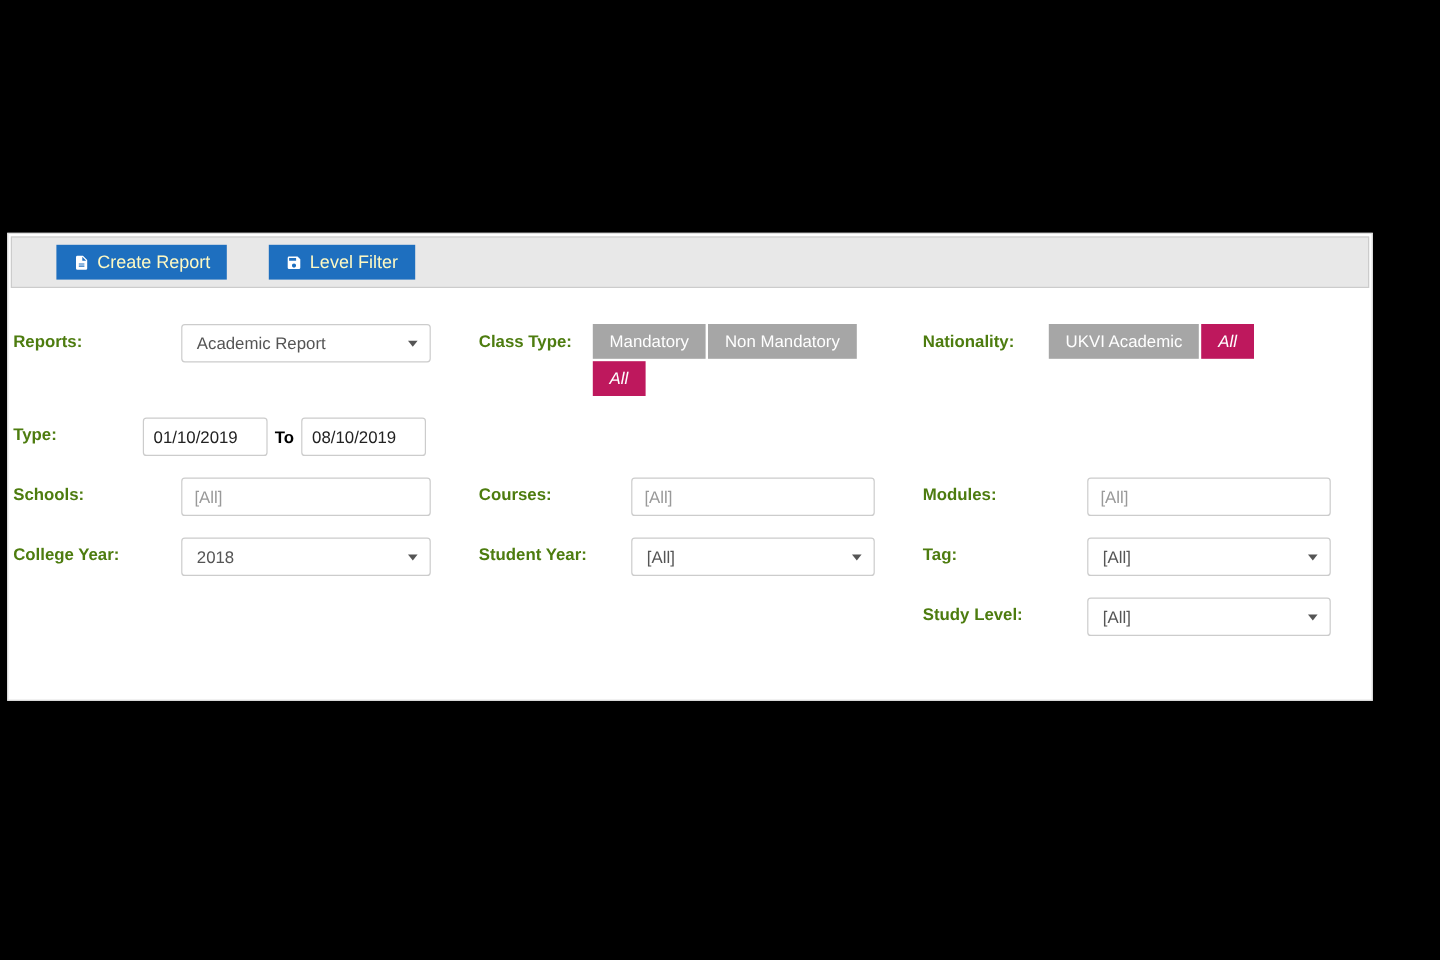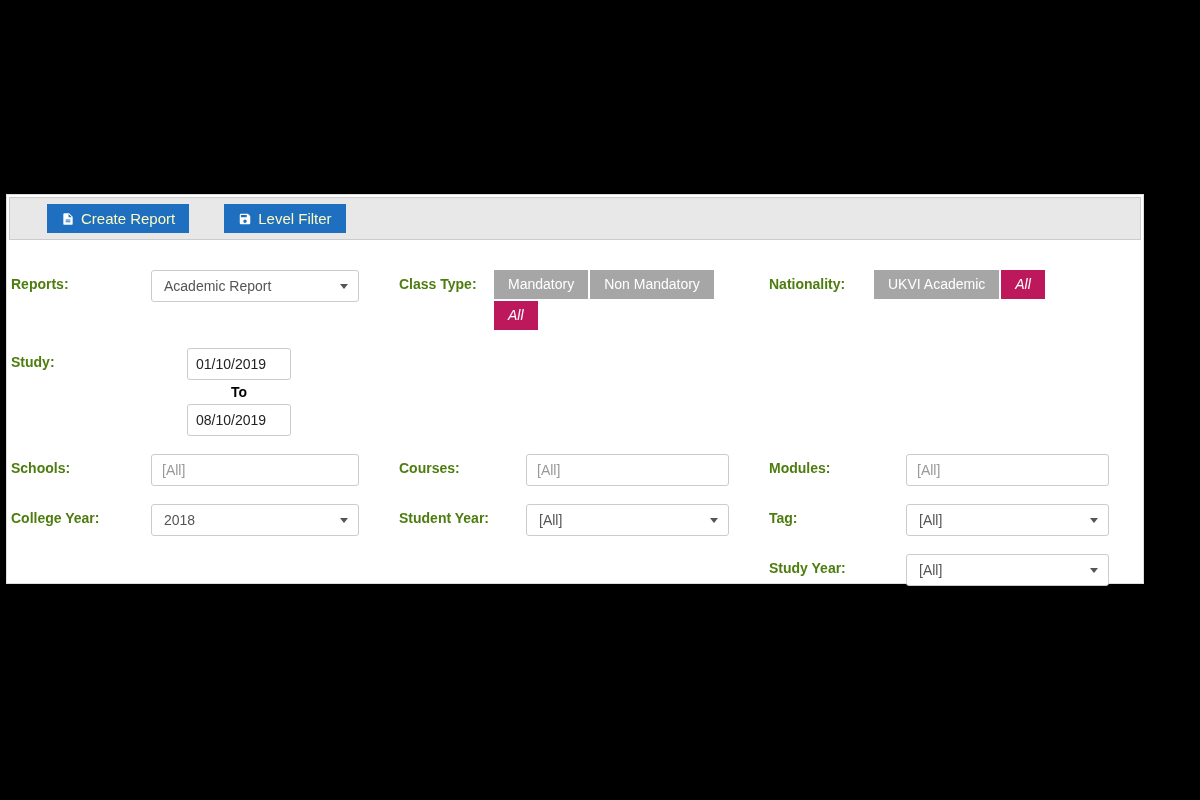--- a/index.html
+++ b/index.html
@@ -96,21 +96,20 @@
     font-size: 14px;
     display: flex;
     align-items: center;
     background: #fff;
     cursor: text;
   }
   .date-row {
     display: flex;
     align-items: center;
     gap: 4px;
-    flex-direction: column;
   }
   .date-input {
     width: 104px;
     height: 32px;
     border: 1px solid #ccc;
     border-radius: 3px;
     padding: 0 8px;
     font-size: 14px;
     color: #222;
     display: flex;
@@ -185,21 +184,21 @@
         <button class="pill active">All</button>
       </div>
     <div class="spacer"></div>
 
     <div class="lbl">Nationality:</div>
     <div class="pill-group">
         <button class="pill">UKVI Academic</button>
         <button class="pill active">All</button>
       </div>
 
-    <div class="lbl">Study:</div>
+    <div class="lbl">Type:</div>
     <div class="date-row">
       <div class="date-input">
         <span>01/10/2019</span>
       </div>
       <span class="to-text">To</span>
       <div class="date-input">
         <span>08/10/2019</span>
       </div>
     </div>
     <div class="spacer"></div>
@@ -255,21 +254,21 @@
       </div>
     </div>
 
     <div class="spacer"></div>
       <div class="spacer"></div>
       <div class="spacer"></div>
     <div class="spacer"></div>
       <div class="spacer"></div>
       <div class="spacer"></div>
 
-    <div class="lbl">Study Year:</div>
+    <div class="lbl">Study Level:</div>
     <div class="select-wrap">
       <div class="select">
         <span>[All]</span>
       </div>
     </div>
 
   </div>
 </div>
 
 </body></html>

